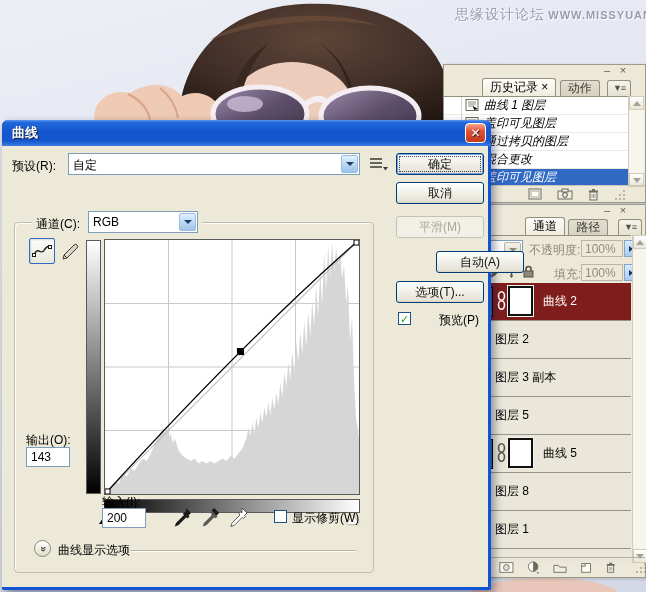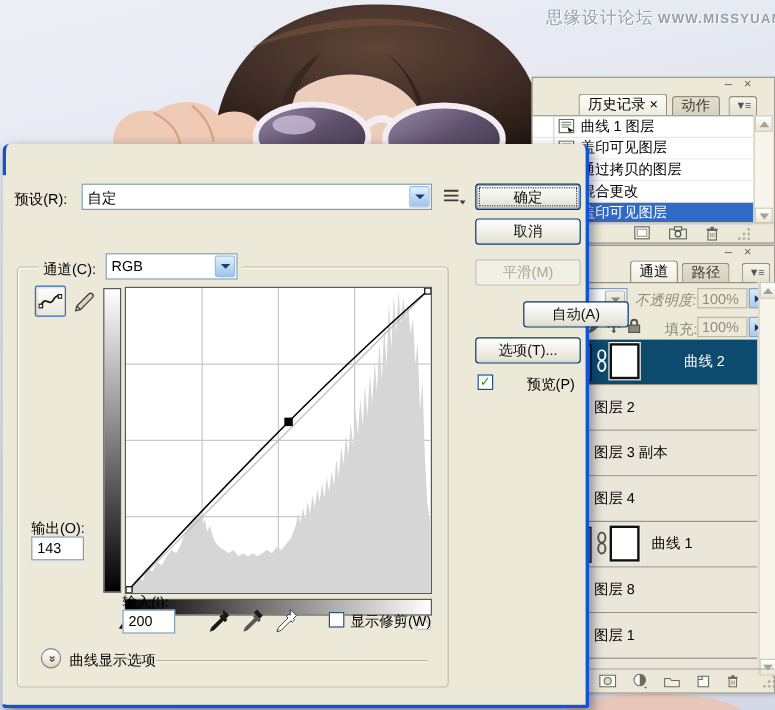--- a/index.html
+++ b/index.html
@@ -32,35 +32,35 @@
     radial-gradient(circle at 6px 6px,#b9b6a6 1px,transparent 1.5px),
     radial-gradient(circle at 10px 6px,#b9b6a6 1px,transparent 1.5px),
     radial-gradient(circle at 10px 2px,#b9b6a6 1px,transparent 1.5px);}
 
   
   #history{left:443px;top:64px;width:203px;height:139px;}
   #history .list{position:absolute;left:0;top:31px;width:184px;height:91px;background:#fff;border-top:1px solid #928f7e;overflow:hidden;}
   .hrow{position:relative;height:18px;display:flex;align-items:center;border-bottom:1px solid #eceadf;background:#fff;}
   .hrow .chk{width:18px;height:18px;border-right:1px solid #d9d6c8;flex:0 0 18px;}
   .hrow .hicon{width:20px;flex:0 0 20px;display:flex;justify-content:center;}
-  .hrow .hlabel{padding-left:2px;white-space:nowrap;}
+  .hrow .hlabel{padding-left:2px;white-space:nowrap;font-style:italic;}
   .hrow.sel{background:#316ac5;}
   .hrow.sel .hlabel{color:#fff;}
   #history .foot{position:absolute;left:0;bottom:0;width:100%;height:17px;border-top:1px solid #c9c6b6;display:flex;align-items:center;justify-content:flex-end;gap:14px;padding-right:20px;}
 
   
   #layers{left:420px;top:204px;width:226px;height:374px;}
   #layers .opts{position:absolute;left:0;top:30px;width:210px;height:48px;border-top:1px solid #928f7e;}
   .optlabel{color:#8d8a7c;}
   .optfield{position:absolute;width:42px;height:17px;border:1px solid #bab7a8;background:#ece9d8;color:#908d80;padding:1px 3px;}
   .sideArrow{position:absolute;width:13px;height:17px;border:1px solid #86a7cb;background:linear-gradient(#dceafb,#a9cbf0);display:flex;align-items:center;justify-content:center;}
   .sideArrow i{width:0;height:0;border-top:3px solid transparent;border-bottom:3px solid transparent;border-left:4px solid #17356b;}
   #layers .rows{position:absolute;left:0;top:78px;width:210px;height:280px;background:#eae7da;}
   .lrow{position:relative;height:38px;border-bottom:1px solid #96938a;display:flex;align-items:center;background:#eae7da;}
-  .lrow.sel{background:#0c4a6e;justify-content:center;}
+  .lrow.sel{background:#7f1d1d;}
   .lrow.sel .lname{color:#fff;}
   .lname{white-space:nowrap;}
   .lname.plain{margin-left:74px;}
   .adj-sliver{position:absolute;left:44px;top:4px;width:28px;height:30px;background:linear-gradient(90deg,#222,#777 40%,#eee 70%,#555);border:1px solid #000;}
   .chain{position:absolute;left:76px;top:8px;}
   .mask-thumb{position:absolute;left:87px;top:3px;width:25px;height:30px;background:#fff;border:2px solid #101010;box-shadow:0 0 0 1px #f4f2ea;}
   .lname.adj{margin-left:122px;}
   #layers .foot{position:absolute;left:0;bottom:0;width:100%;height:20px;border-top:1px solid #b3b0a0;display:flex;align-items:center;gap:13px;padding-left:78px;}
 
   
@@ -247,21 +247,21 @@
   </div>
   <div class="menu-nub" style="right:3px;top:14px;">▼≡</div>
 
   <div class="opts">
 
     <div class="combo" style="left:30px;top:4px;width:72px;height:19px;">
       <div class="btn" style="background:linear-gradient(#f2f1ea,#dcd9c8);border-color:#b5b2a3;">
           <i style="border-top-color:#8d8a7c;"></i>
         </div>
     </div>
-    <div class="xplabel optlabel" style="left:108px;top:6px;font-style:italic;">不透明度:</div>
+    <div class="xplabel optlabel" style="left:108px;top:6px;">不透明度:</div>
     <div class="optfield" style="left:160px;top:4px;">100%</div>
     <div class="sideArrow" style="left:203px;top:4px;">
         <i></i>
       </div>
 
     <svg width="13" height="12" viewBox="0 0 13 12" style="position:absolute;left:68px;top:30px;">
         <path d="M2 11 L4 7 L9 1 L12 3 L6 9 Z" fill="#6a6858" stroke="#4f4d42"></path>
       </svg>
     <svg width="13" height="13" viewBox="0 0 13 13" style="position:absolute;left:84px;top:29px;">
         <path d="M6.5 0 L8.5 2.5 H7.3 V5.7 H10.5 V4.5 L13 6.5 L10.5 8.5 V7.3 H7.3 V10.5 H8.5 L6.5 13 L4.5 10.5 H5.7 V7.3 H2.5 V8.5 L0 6.5 L2.5 4.5 V5.7 H5.7 V2.5 H4.5 Z" fill="#55534a"></path>
@@ -287,30 +287,30 @@
       <div class="mask-thumb"></div>
       <div class="lname adj">曲线 2</div>
     </div>
     <div class="lrow">
       <div class="lname plain">图层 2</div>
     </div>
     <div class="lrow">
       <div class="lname plain">图层 3 副本</div>
     </div>
     <div class="lrow">
-      <div class="lname plain">图层 4</div>
+      <div class="lname plain">图层 5</div>
     </div>
     <div class="lrow">
       <div class="adj-sliver"></div>
       <svg class="chain" width="9" height="20" viewBox="0 0 9 20">
           <ellipse cx="4.5" cy="5" rx="3" ry="4.2" fill="none" stroke="#55534a" stroke-width="1.6"></ellipse>
           <ellipse cx="4.5" cy="14" rx="3" ry="4.2" fill="none" stroke="#55534a" stroke-width="1.6"></ellipse>
         </svg>
       <div class="mask-thumb"></div>
-      <div class="lname adj">曲线 1</div>
+      <div class="lname adj">曲线 5</div>
     </div>
     <div class="lrow">
       <div class="lname plain">图层 8</div>
     </div>
     <div class="lrow">
       <div class="lname plain">图层 1</div>
     </div>
   </div>
 
   <div class="sb" style="left:211px;top:30px;width:15px;height:328px;">
@@ -343,20 +343,24 @@
         <rect x="3" y="4" width="7" height="8" fill="#f4f2e8" stroke="#6c6a5e"></rect>
         <rect x="2" y="2.5" width="9" height="1.6" fill="#6c6a5e"></rect>
         <rect x="5" y="1" width="3" height="1.8" fill="#6c6a5e"></rect>
         <path d="M5 6v4M6.5 6v4M8 6v4" stroke="#a5a295"></path>
       </svg>
     <div class="grip" style="position:static;margin-left:6px;"></div>
   </div>
 </div>
 
 <div id="dlg">
+  <div id="dlg-title">
+    <span>曲线</span>
+    <div id="dlg-close">✕</div>
+  </div>
   <div id="dlg-body">
 
     <div class="xplabel" style="left:10px;top:12px;">预设(R):</div>
     <div class="combo" style="left:66px;top:7px;width:292px;">
       <div class="val">自定</div>
       <div class="btn">
           <i></i>
         </div>
     </div>
     <svg width="20" height="16" viewBox="0 0 20 16" style="position:absolute;left:366px;top:10px;">

